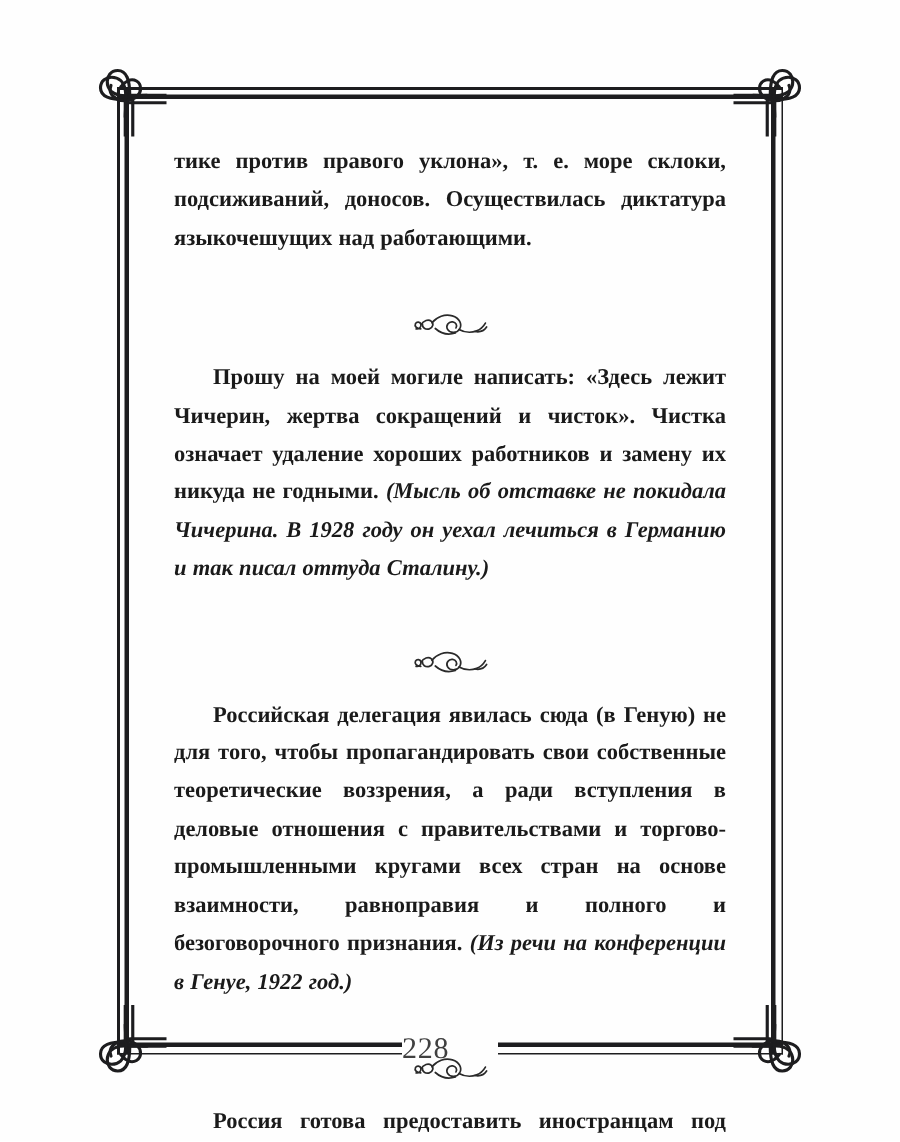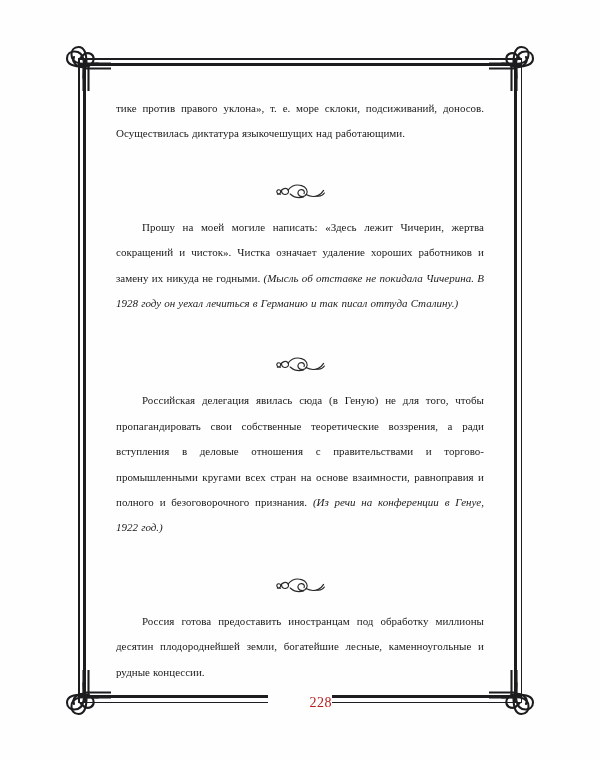--- a/index.html
+++ b/index.html
@@ -56,24 +56,24 @@
     width: 64px;
     height: 22px;
     background: #fefefe;
   }
   .page-number {
     position: absolute;
     left: 50%;
     bottom: -8px;
     transform: translateX(-50%);
     width: 64px;
-    text-align: right;
-    font-size: 14px;
+    text-align: left;
+    font-size: 20px;
     letter-spacing: 0.5px;
-    color: #b91c1c;
+    color: #404040;
     font-family: "Liberation Serif", "DejaVu Serif", serif;
   }
 
   
   .corner {
     position: absolute;
     width: 58px;
     height: 58px;
   }
   .corner svg { display: block; width: 58px; height: 58px; }
@@ -87,25 +87,26 @@
     position: absolute;
     left: 116px;
     top: 96px;
     width: 368px;
   }
 
   p.para {
     margin: 0;
     text-align: justify;
     text-align-last: left;
-    font-size: 11px;
+    font-size: 15px;
     line-height: 25.4px;
     text-indent: 26px;
     word-spacing: 0.4px;
     hyphens: manual;
+    font-weight: bold;
   }
   p.para.no-indent { text-indent: 0; }
 
   em.attrib {
     font-style: italic;
   }
 
   
   .divider {
     display: flex;

